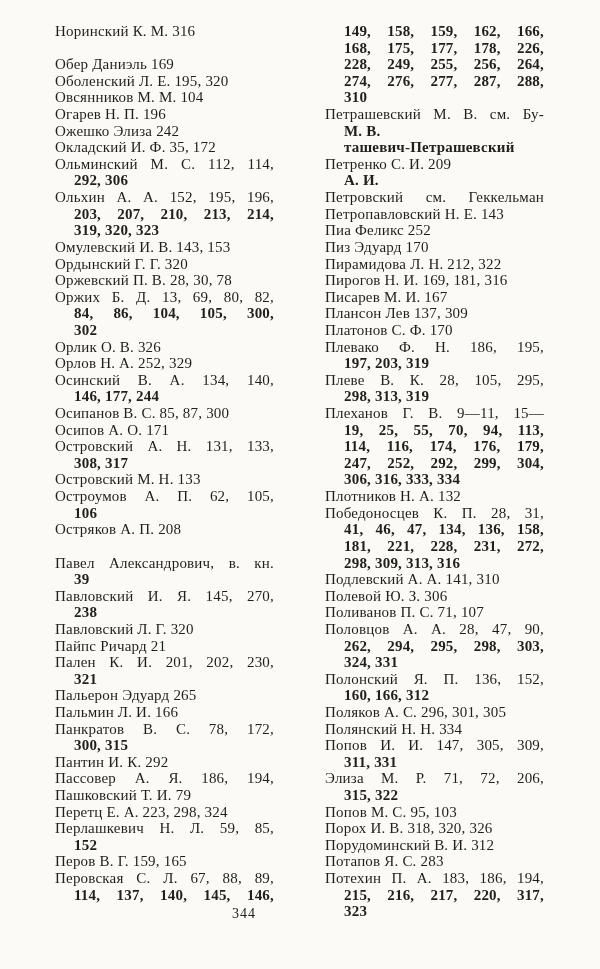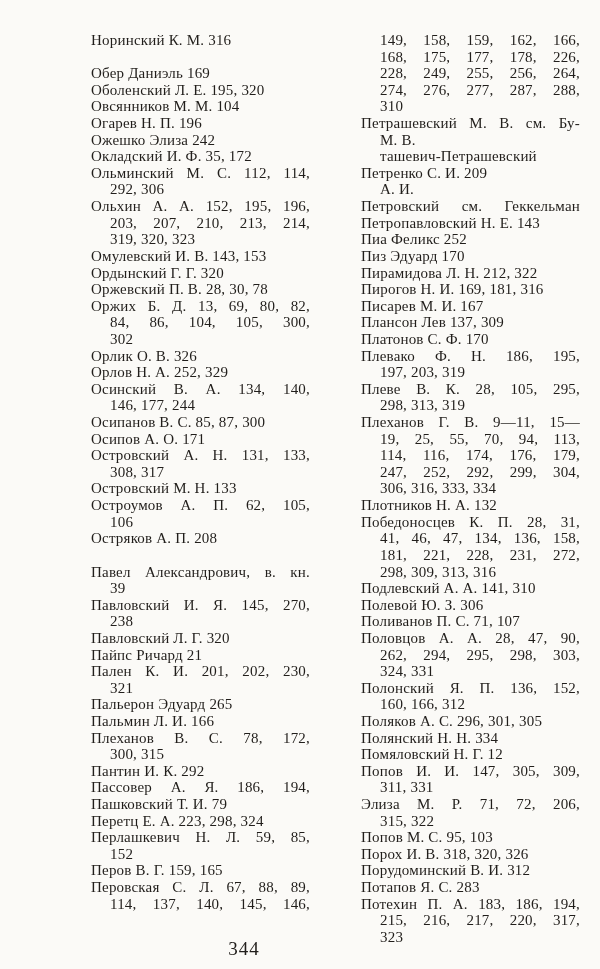--- a/index.html
+++ b/index.html
@@ -15,47 +15,46 @@
   .sheet {
     position: relative;
     width: 600px;
     height: 969px;
     background: #fbfaf7;
     color: #211e1b;
     overflow: hidden;
   }
   .col {
     position: absolute;
-    top: 32px;
+    top: 23px;
     width: 219px;
-    margin-left: 36px;
   }
   .col.left  { left: 55px; }
   .col.right { left: 325px; }
   .line {
     height: 16.62px;
     line-height: 16.6px;
     font-size: 15px;
     letter-spacing: 0.2px;
     overflow: visible;
     white-space: normal;
   }
-  .line.indent { padding-left: 19px; }
+  .line.indent { padding-left: 19px; font-weight: bold; }
   .line.fill {
     text-align: justify;
     text-align-last: justify;
   }
   .line.blank {  }
   .page-number {
     position: absolute;
-    top: 941px;
+    top: 906px;
     left: 0;
     width: 488px;
     text-align: center;
-    font-size: 19px;
+    font-size: 14px;
     line-height: 16.6px;
     letter-spacing: 1px;
   }
 </style>
 </head>
 <body>
 
 <div class="sheet">
   <div>
       <div class="col left">
@@ -94,21 +93,21 @@
         <div class="line fill">Павел Александрович, в. кн.</div>
         <div class="line indent">39</div>
         <div class="line fill">Павловский И. Я. 145, 270,</div>
         <div class="line indent">238</div>
         <div class="line">Павловский Л. Г. 320</div>
         <div class="line">Пайпс Ричард 21</div>
         <div class="line fill">Пален К. И. 201, 202, 230,</div>
         <div class="line indent">321</div>
         <div class="line">Пальерон Эдуард 265</div>
         <div class="line">Пальмин Л. И. 166</div>
-        <div class="line fill">Плеханов В. С. 78, 172,</div>
+        <div class="line fill">Панкратов В. С. 78, 172,</div>
         <div class="line indent">300, 315</div>
         <div class="line">Пантин И. К. 292</div>
         <div class="line fill">Пассовер А. Я. 186, 194,</div>
         <div class="line">Пашковский Т. И. 79</div>
         <div class="line">Перетц Е. А. 223, 298, 324</div>
         <div class="line fill">Перлашкевич Н. Л. 59, 85,</div>
         <div class="line indent">152</div>
         <div class="line">Перов В. Г. 159, 165</div>
         <div class="line fill">Перовская С. Л. 67, 88, 89,</div>
         <div class="line indent fill">114, 137, 140, 145, 146,</div>
@@ -150,21 +149,20 @@
         <div class="line">Подлевский А. А. 141, 310</div>
         <div class="line">Полевой Ю. З. 306</div>
         <div class="line">Поливанов П. С. 71, 107</div>
         <div class="line fill">Половцов А. А. 28, 47, 90,</div>
         <div class="line indent fill">262, 294, 295, 298, 303,</div>
         <div class="line indent">324, 331</div>
         <div class="line fill">Полонский Я. П. 136, 152,</div>
         <div class="line indent">160, 166, 312</div>
         <div class="line">Поляков А. С. 296, 301, 305</div>
         <div class="line">Полянский Н. Н. 334</div>
-        <div class="line">Помяловский Н. Г. 12</div>
         <div class="line fill">Попов И. И. 147, 305, 309,</div>
         <div class="line indent">311, 331</div>
         <div class="line fill">Элиза М. Р. 71, 72, 206,</div>
         <div class="line indent">315, 322</div>
         <div class="line">Попов М. С. 95, 103</div>
         <div class="line">Порох И. В. 318, 320, 326</div>
         <div class="line">Порудоминский В. И. 312</div>
         <div class="line">Потапов Я. С. 283</div>
         <div class="line fill">Потехин П. А. 183, 186, 194,</div>
         <div class="line indent fill">215, 216, 217, 220, 317,</div>

